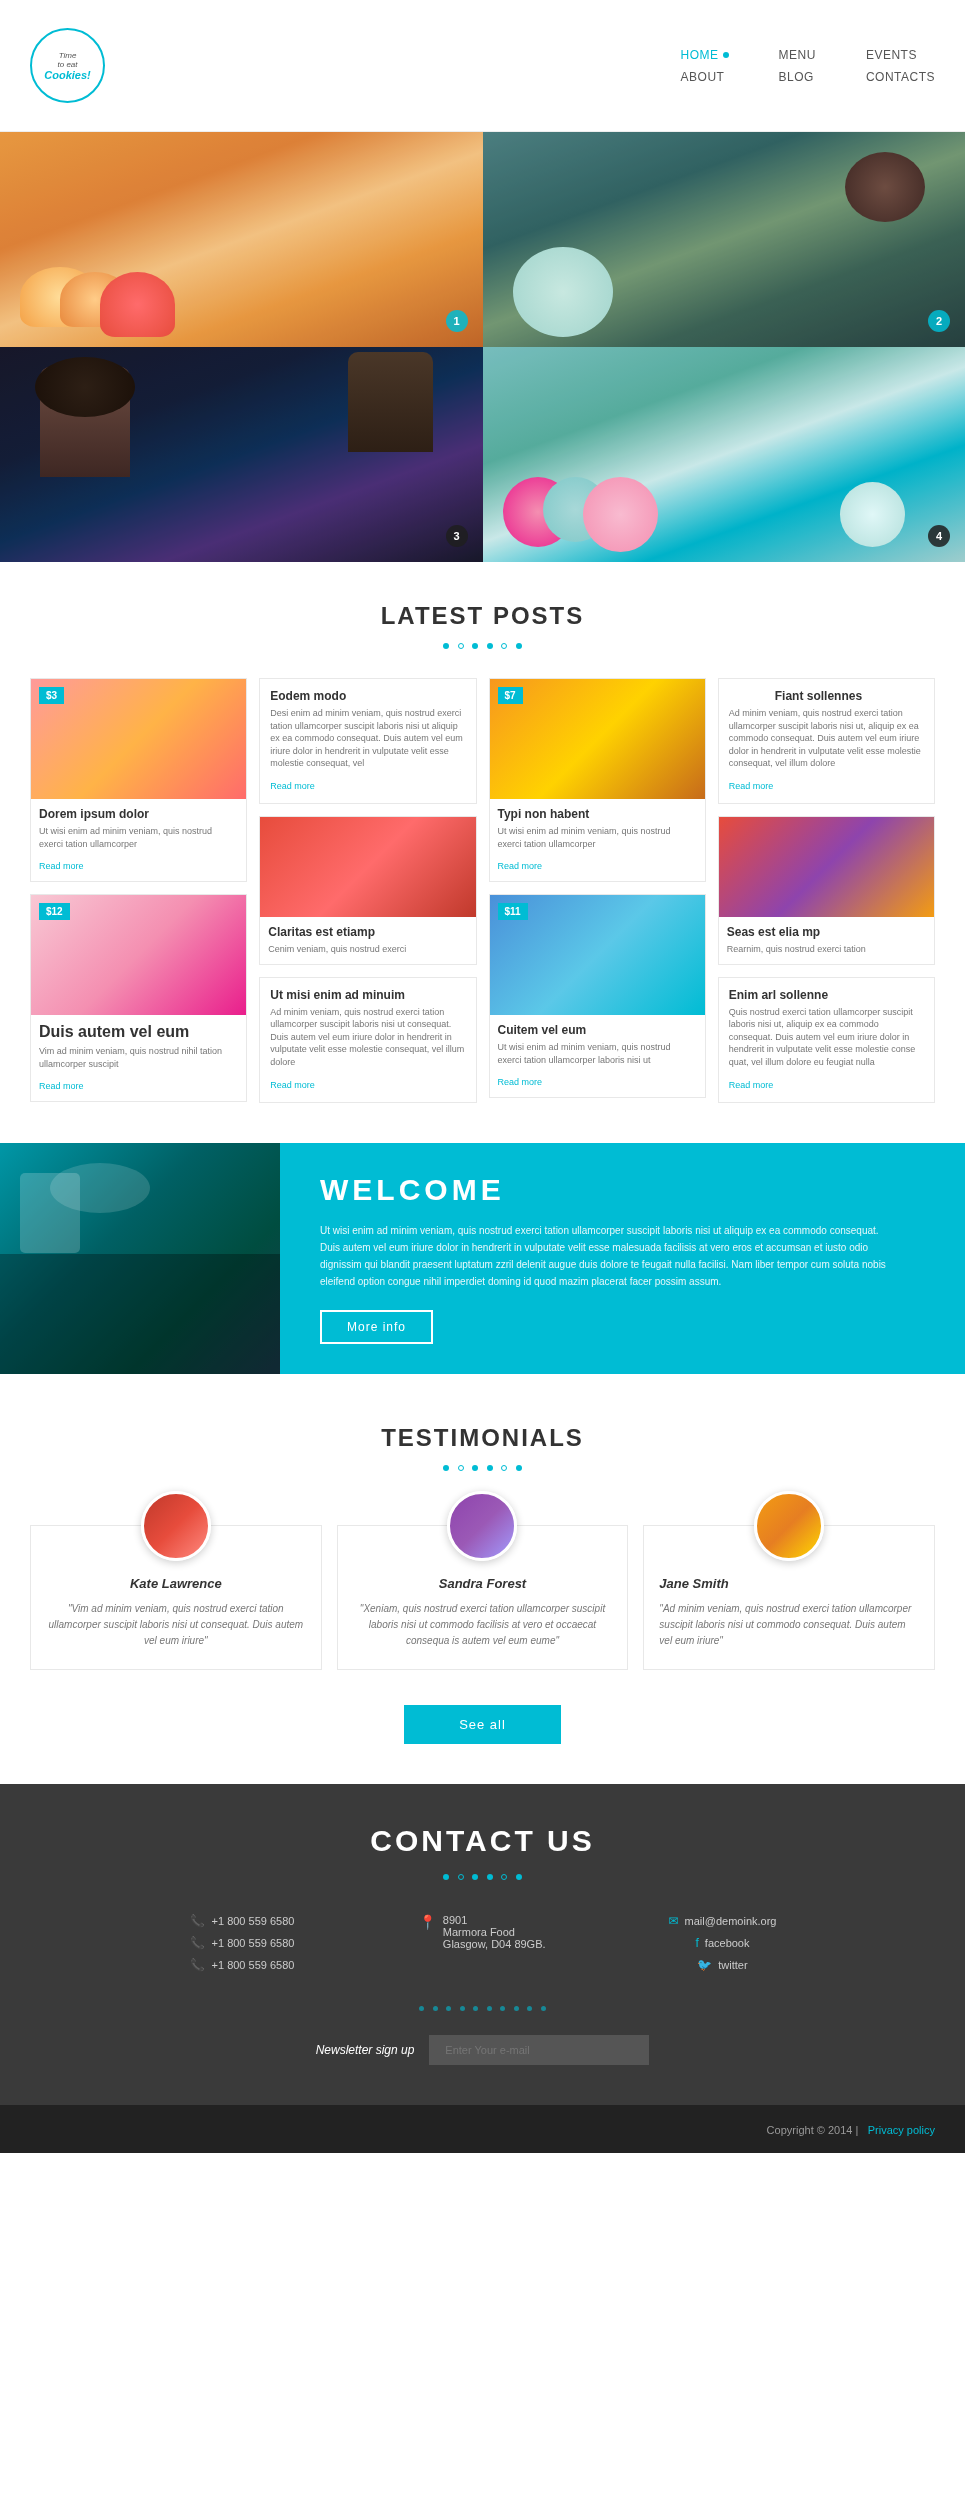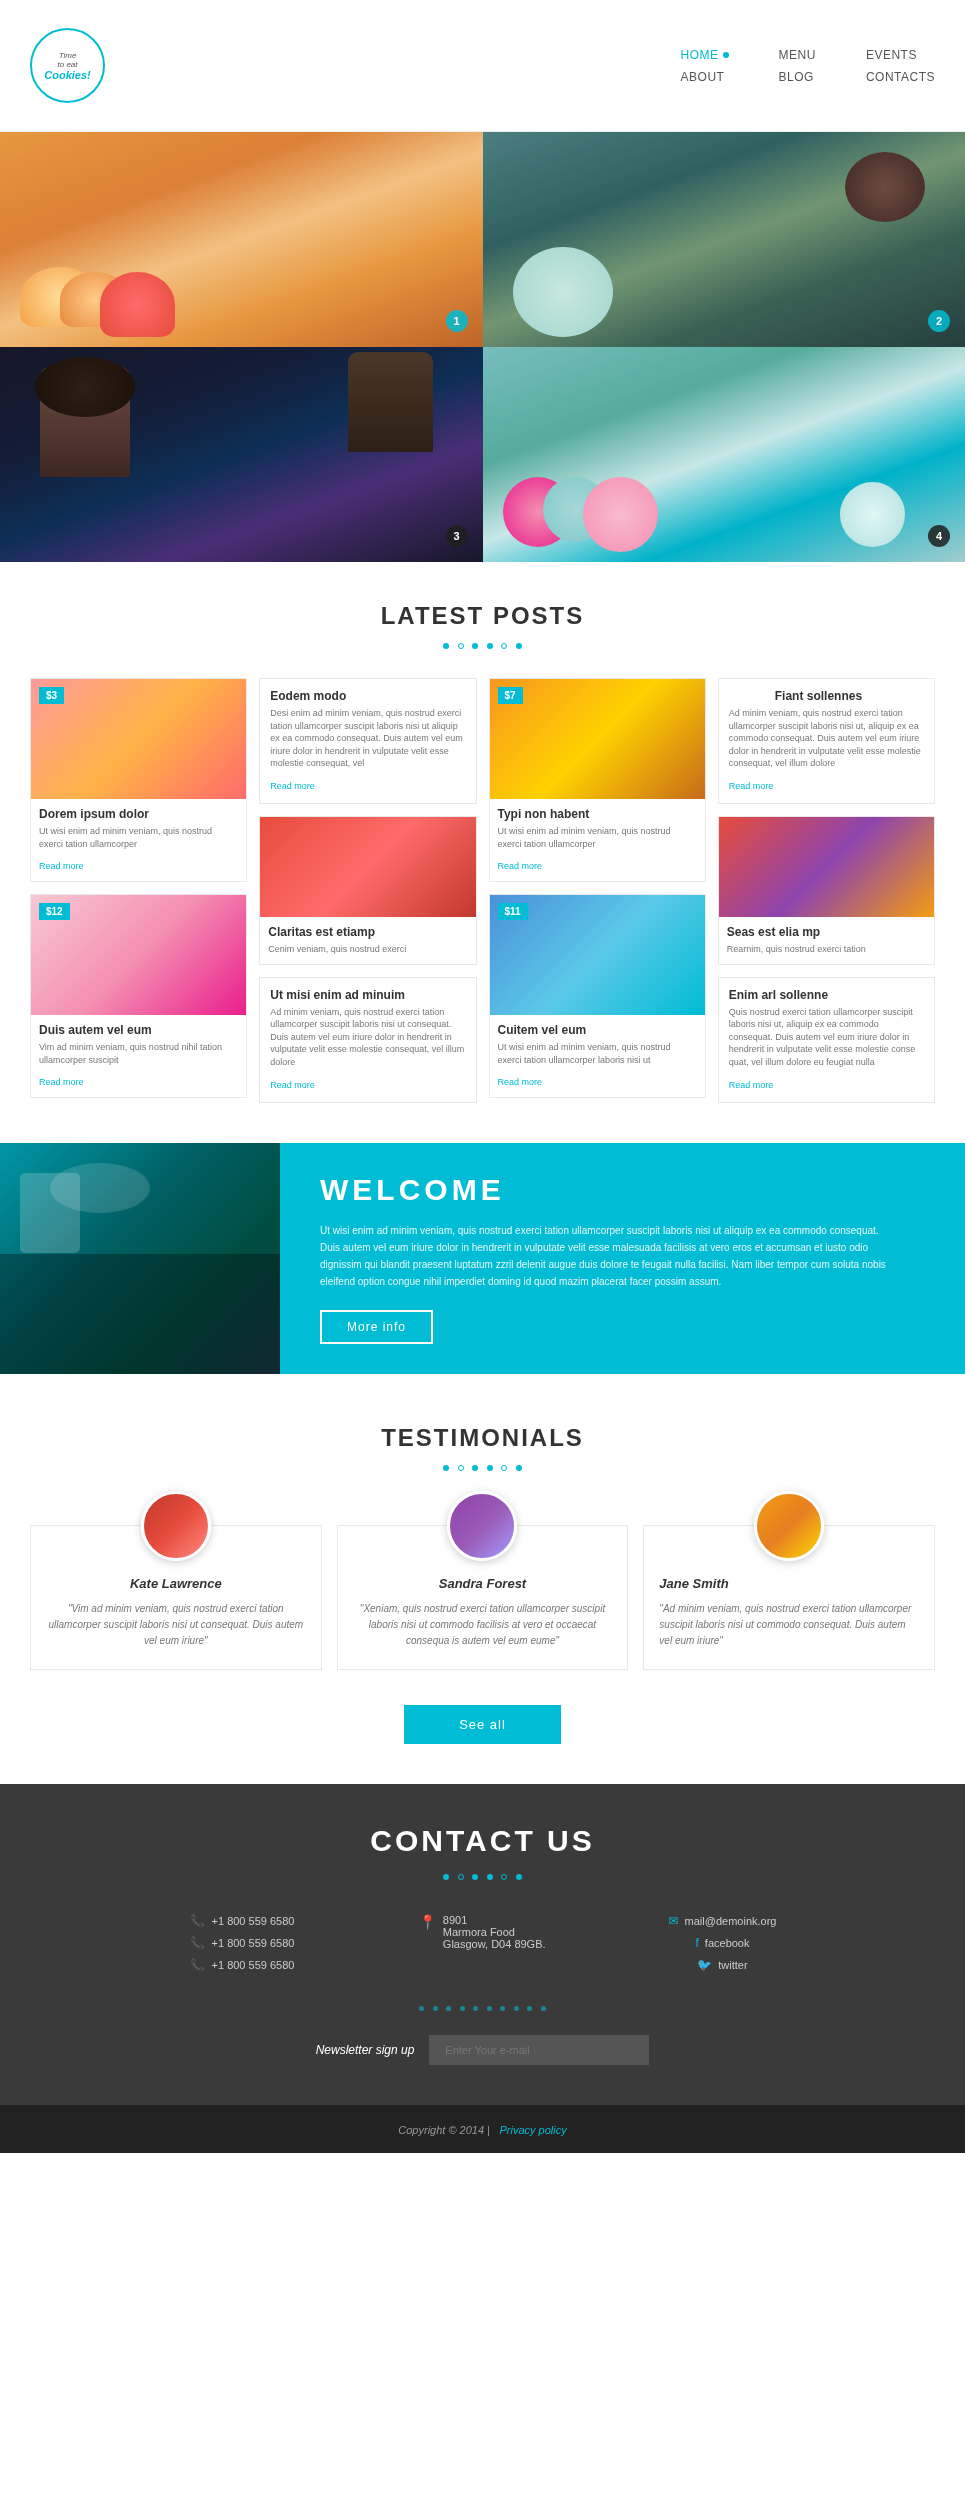--- a/index.html
+++ b/index.html
@@ -111,21 +111,21 @@
           <a style="font-size:9px;color:#00bcd4;cursor:pointer;">Read more</a>
         </div>
       </div>
 
       <div style="border:1px solid #e8e8e8;overflow:hidden;">
         <div style="position:relative;height:120px;">
           <div style="width:100%;height:100%;background:linear-gradient(135deg,#f8c8d4,#f48fb1,#e91e8c);"></div>
           <span style="position:absolute;top:8px;left:8px;background:#00bcd4;color:#fff;font-size:10px;font-weight:bold;padding:3px 7px;">$12</span>
         </div>
         <div style="padding:8px;">
-          <div style="font-size:12px;font-weight:bold;color:#333;margin-bottom:4px;">Duis autem vel eum</div>
+          <div style="font-size:16px;font-weight:bold;color:#333;margin-bottom:4px;">Duis autem vel eum</div>
           <div style="font-size:9px;color:#777;line-height:1.4;margin-bottom:5px;">Vim ad minim veniam, quis nostrud nihil tation ullamcorper suscipit</div>
           <a style="font-size:9px;color:#00bcd4;cursor:pointer;">Read more</a>
         </div>
       </div>
     </div>
 
     <div style="display:flex;flex-direction:column;gap:12px;">
 
       <div style="border:1px solid #e8e8e8;padding:10px;">
         <div style="font-size:12px;font-weight:bold;color:#333;margin-bottom:4px;">Eodem modo</div>
@@ -320,16 +320,16 @@
     <span style="display:inline-block;width:5px;height:5px;background:#00bcd4;border-radius:50%;margin:0 2px;opacity:0.6;"></span>
     <span style="display:inline-block;width:5px;height:5px;background:#00bcd4;border-radius:50%;margin:0 2px;opacity:0.6;"></span>
   </div>
 
   <div style="display:flex;align-items:center;justify-content:center;gap:15px;">
     <label style="font-size:12px;color:#fff;font-style:italic;">Newsletter sign up</label>
     <input type="email" style="padding: 8px 15px; width: 220px; border: 1px solid rgb(85, 85, 85); background: rgb(85, 85, 85); color: rgb(255, 255, 255); font-size: 11px;" placeholder="Enter Your e-mail">
   </div>
 </section>
 
-<footer style="background:#222;padding:15px 30px;text-align:center;font-style:italic;">
+<footer style="background:#222;padding:15px 30px;text-align:right;">
   <span style="font-size:11px;color:#999;">Copyright © 2014 |</span>
   <a style="font-size:11px;color:#00bcd4;text-decoration:none;margin-left:5px;cursor:pointer;">Privacy policy</a>
 </footer>
 
 </body></html>

